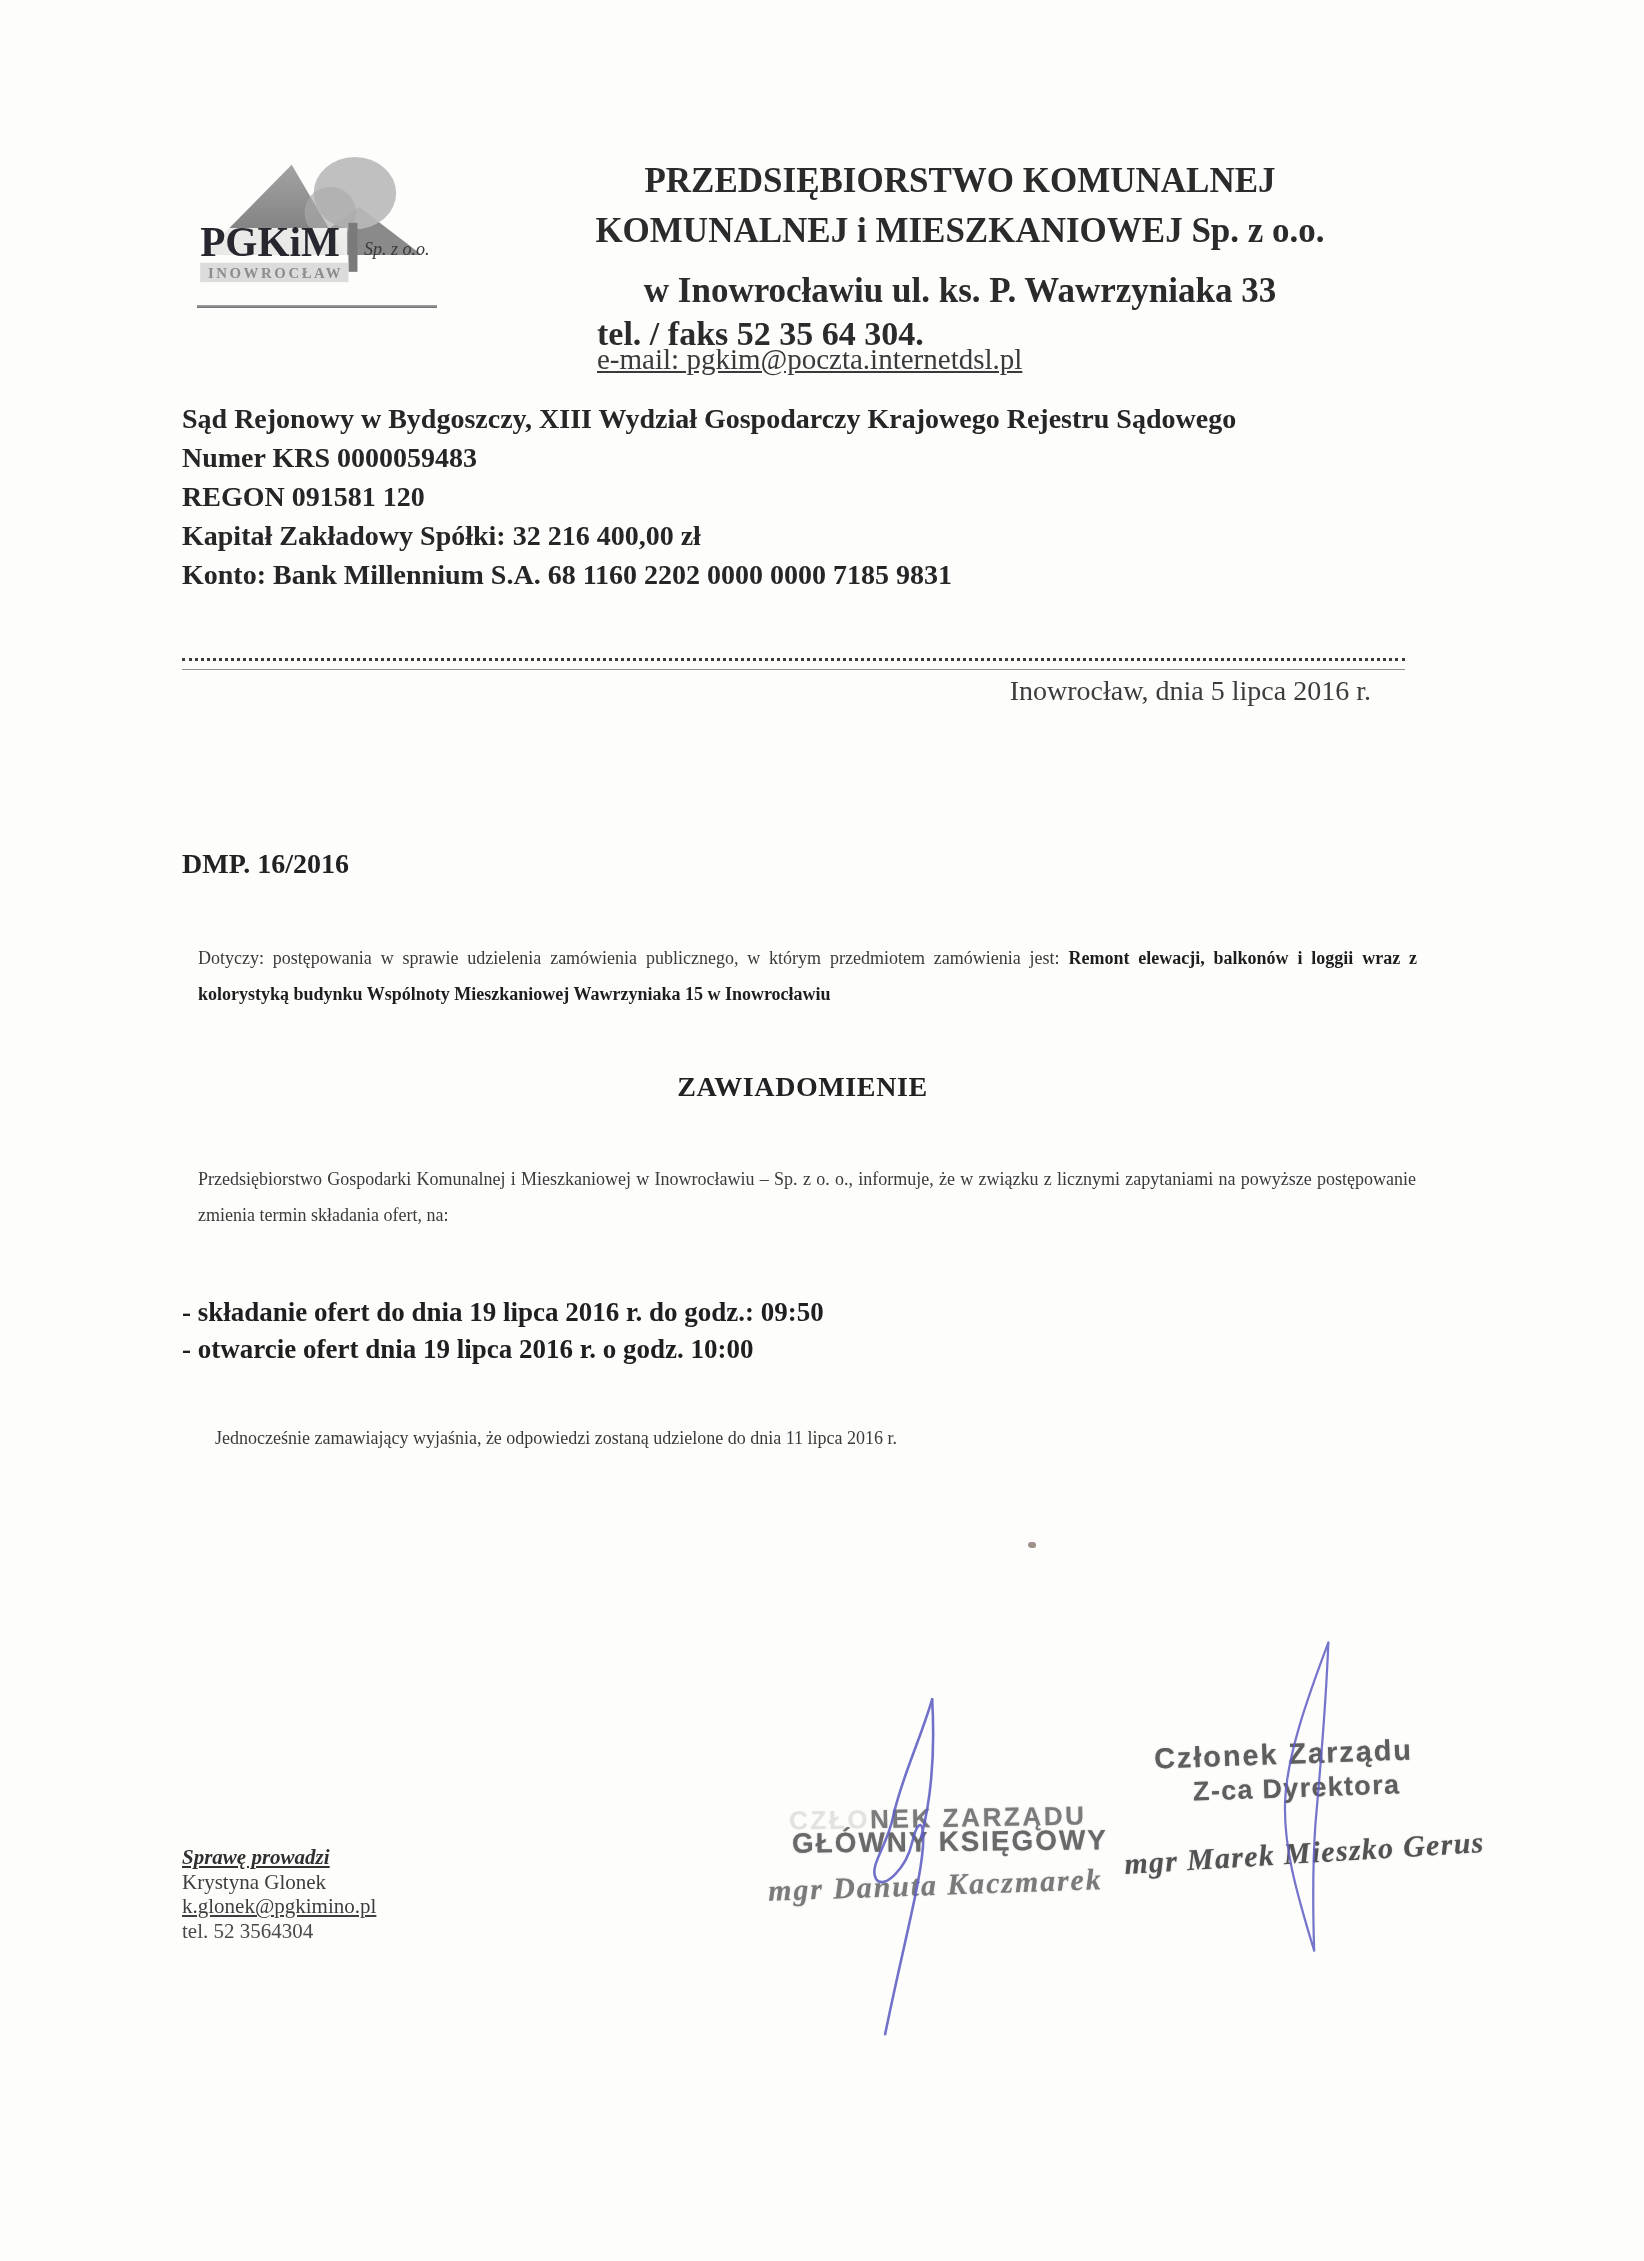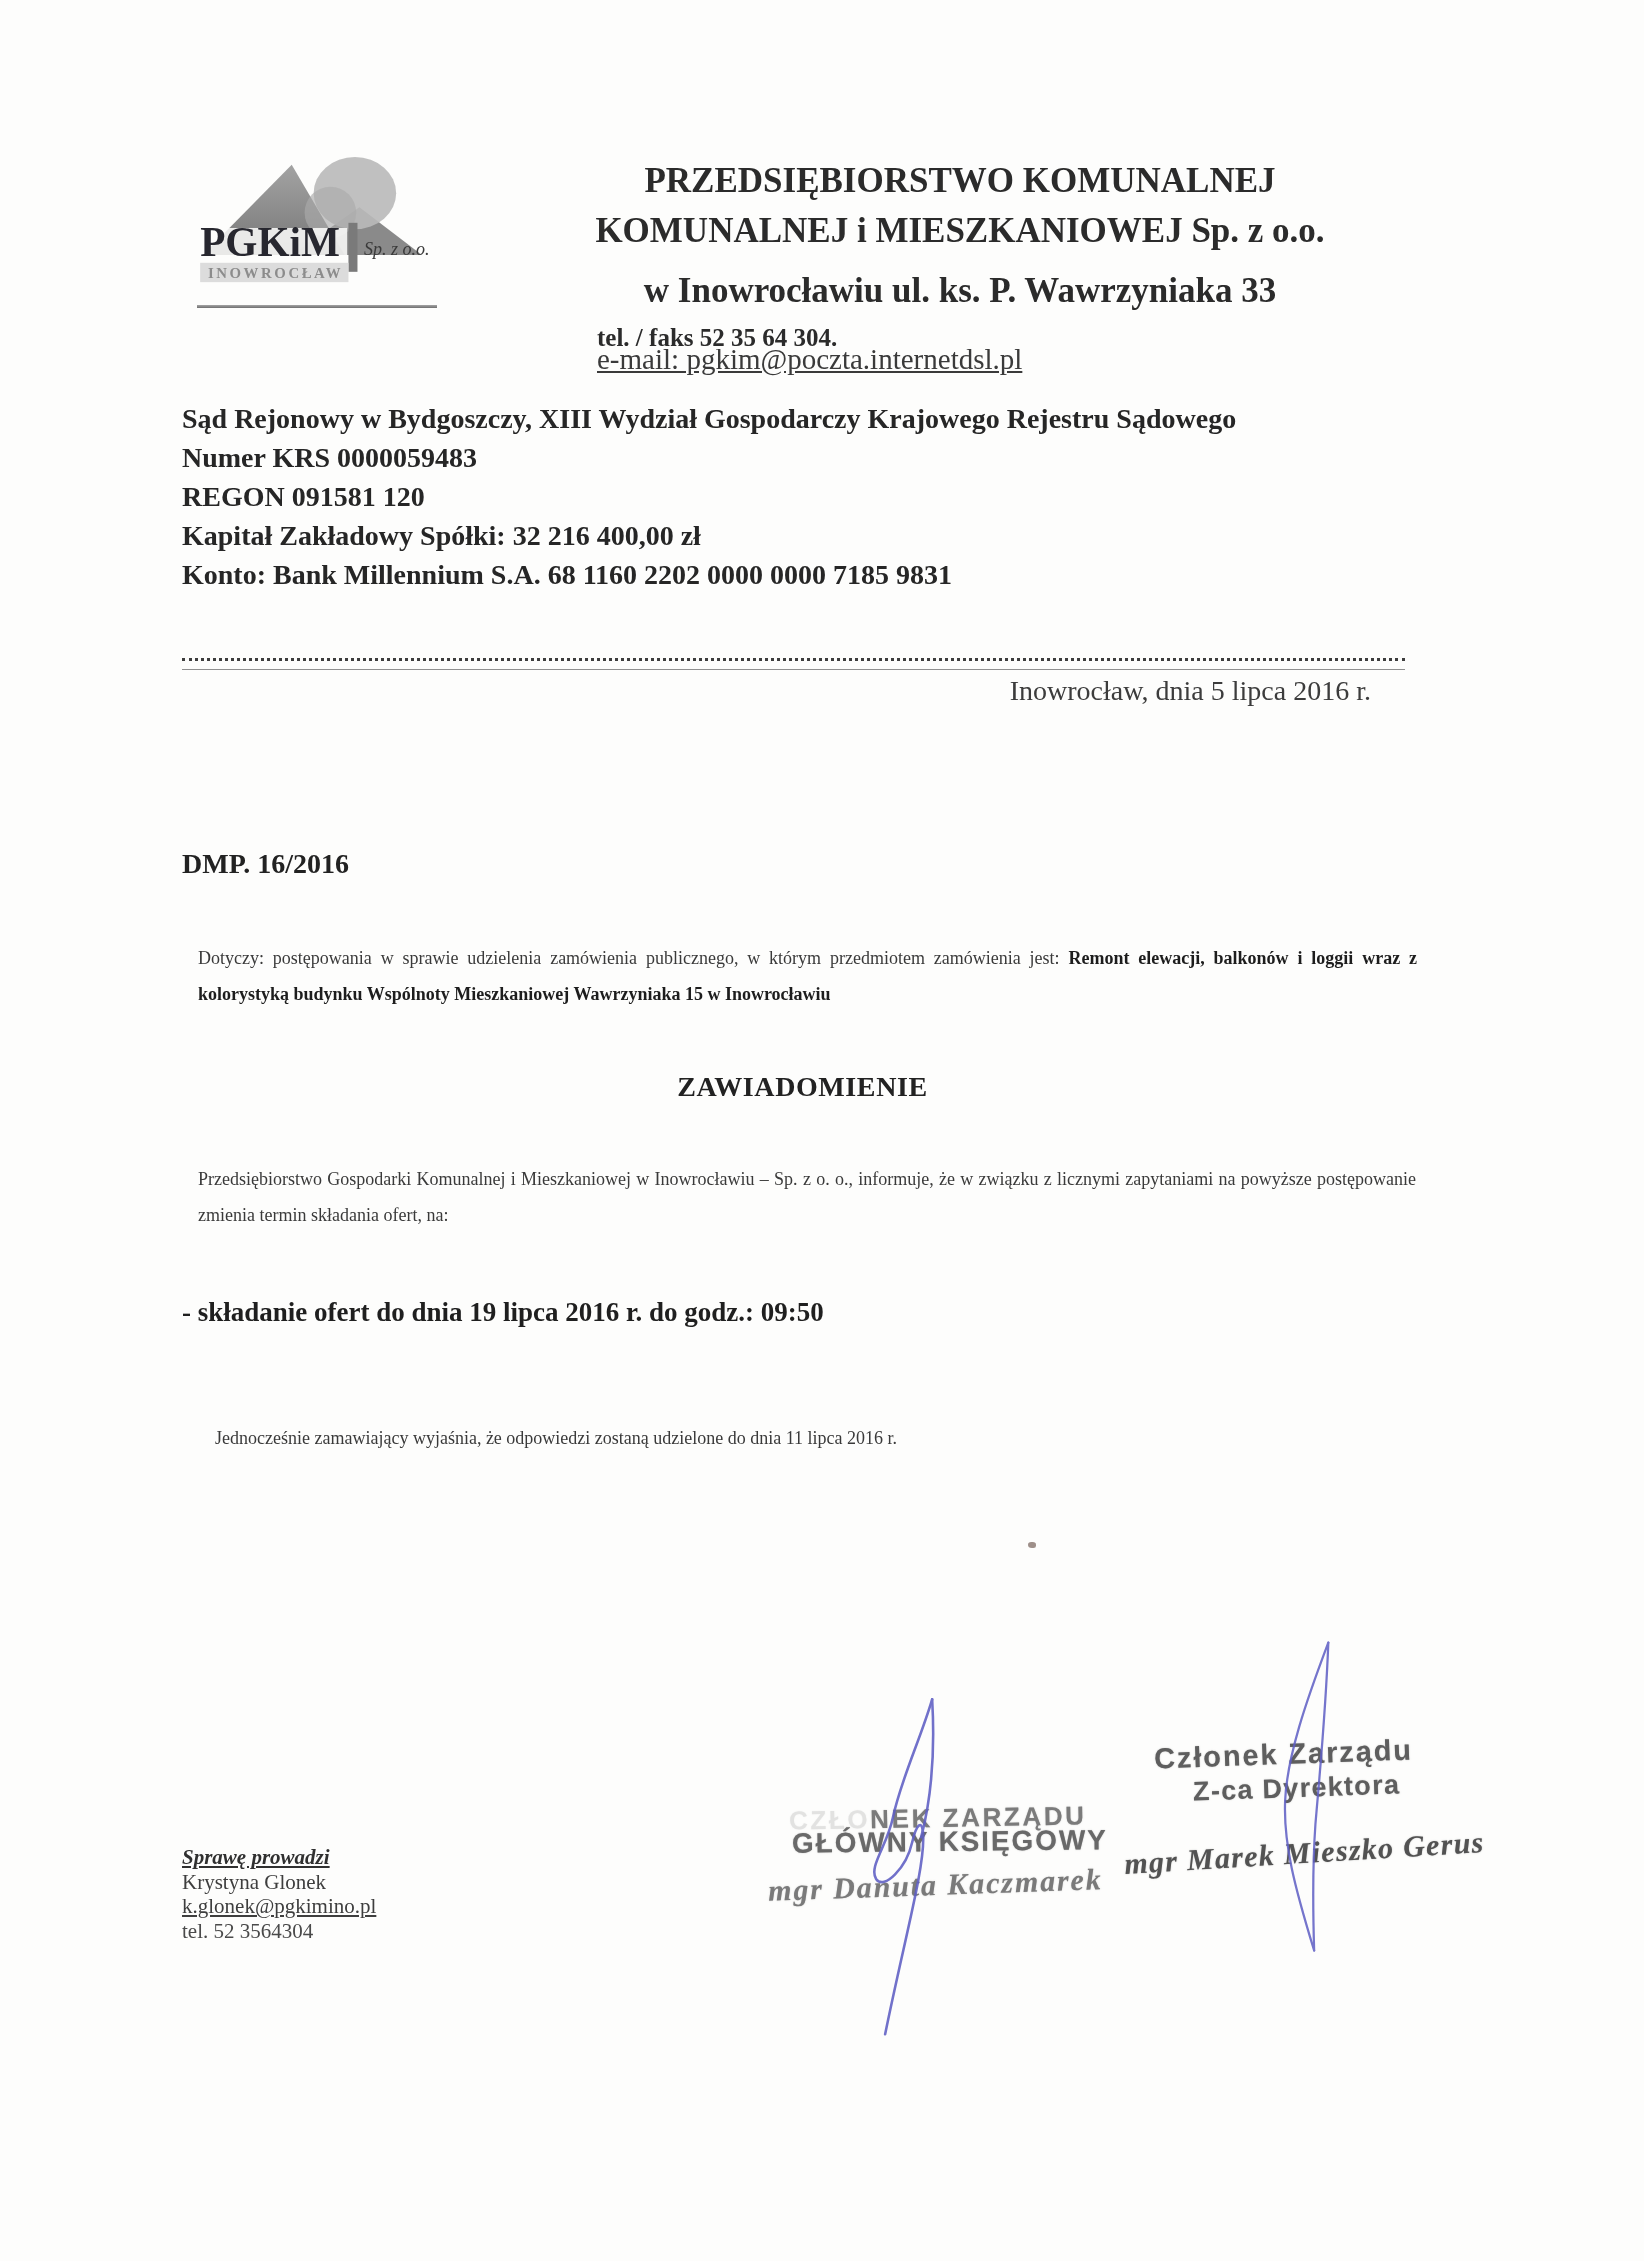--- a/index.html
+++ b/index.html
@@ -9,21 +9,21 @@
     font-family:"Liberation Serif","DejaVu Serif",serif;
     color:#343434;
   }
   .abs{position:absolute;}
   
   .h-line{position:absolute;left:535px;width:850px;text-align:center;
           font-weight:bold;color:#2b2b2b;}
   .h1{top:161px;font-size:35px;}
   .h2{top:211px;font-size:35px;}
   .h3{top:271px;font-size:35px;}
-  .h-phone{position:absolute;left:597px;top:324px;font-size:25px;font-weight:bold;color:#2b2b2b;}
+  .h-phone{position:absolute;left:597px;top:315px;font-size:34px;font-weight:bold;color:#2b2b2b;}
   .h-email{position:absolute;left:597px;top:343px;font-size:29px;color:#3a3a3a;
            text-decoration:underline;}
   .logo-rule{position:absolute;left:197px;top:305px;width:240px;height:2.6px;
              background:linear-gradient(#a5a5a5,#6f6f6f);}
   
   .registry{position:absolute;left:182px;top:399px;width:1282px;
             font-size:28px;line-height:39px;font-weight:bold;color:#262626;}
   
   .dots{position:absolute;left:182px;top:658px;width:1223px;height:0;
         border-top:3.2px dotted #3d3d3d;}
@@ -113,20 +113,21 @@
 <div class="reference">DMP. 16/2016</div>
 
 <p class="para subject"><span>Dotyczy: postępowania w sprawie udzielenia zamówienia publicznego, w którym przedmiotem zamówienia jest: </span><b>Remont elewacji, balkonów i loggii wraz z kolorystyką budynku Wspólnoty Mieszkaniowej Wawrzyniaka 15 w Inowrocławiu</b></p>
 
 <div class="notice-title">ZAWIADOMIENIE</div>
 
 <p class="para para1">Przedsiębiorstwo Gospodarki Komunalnej i Mieszkaniowej w Inowrocławiu – Sp. z o. o., informuje, że w związku z licznymi zapytaniami na powyższe postępowanie zmienia termin składania ofert, na:</p>
 
 <div class="deadlines">
   <div>- składanie ofert do dnia 19 lipca 2016 r. do godz.: 09:50</div>
+  <div>- otwarcie ofert dnia 19 lipca 2016 r. o godz. 10:00</div>
 </div>
 
 <p class="para para2">Jednocześnie zamawiający wyjaśnia, że odpowiedzi zostaną udzielone do dnia 11 lipca 2016 r.</p>
 
 <div class="artifact-dot"></div>
 
 <div class="contact">
   <div class="head">Sprawę prowadzi</div>
   <div>Krystyna Glonek</div>
   <div class="mail">k.glonek@pgkimino.pl</div>

